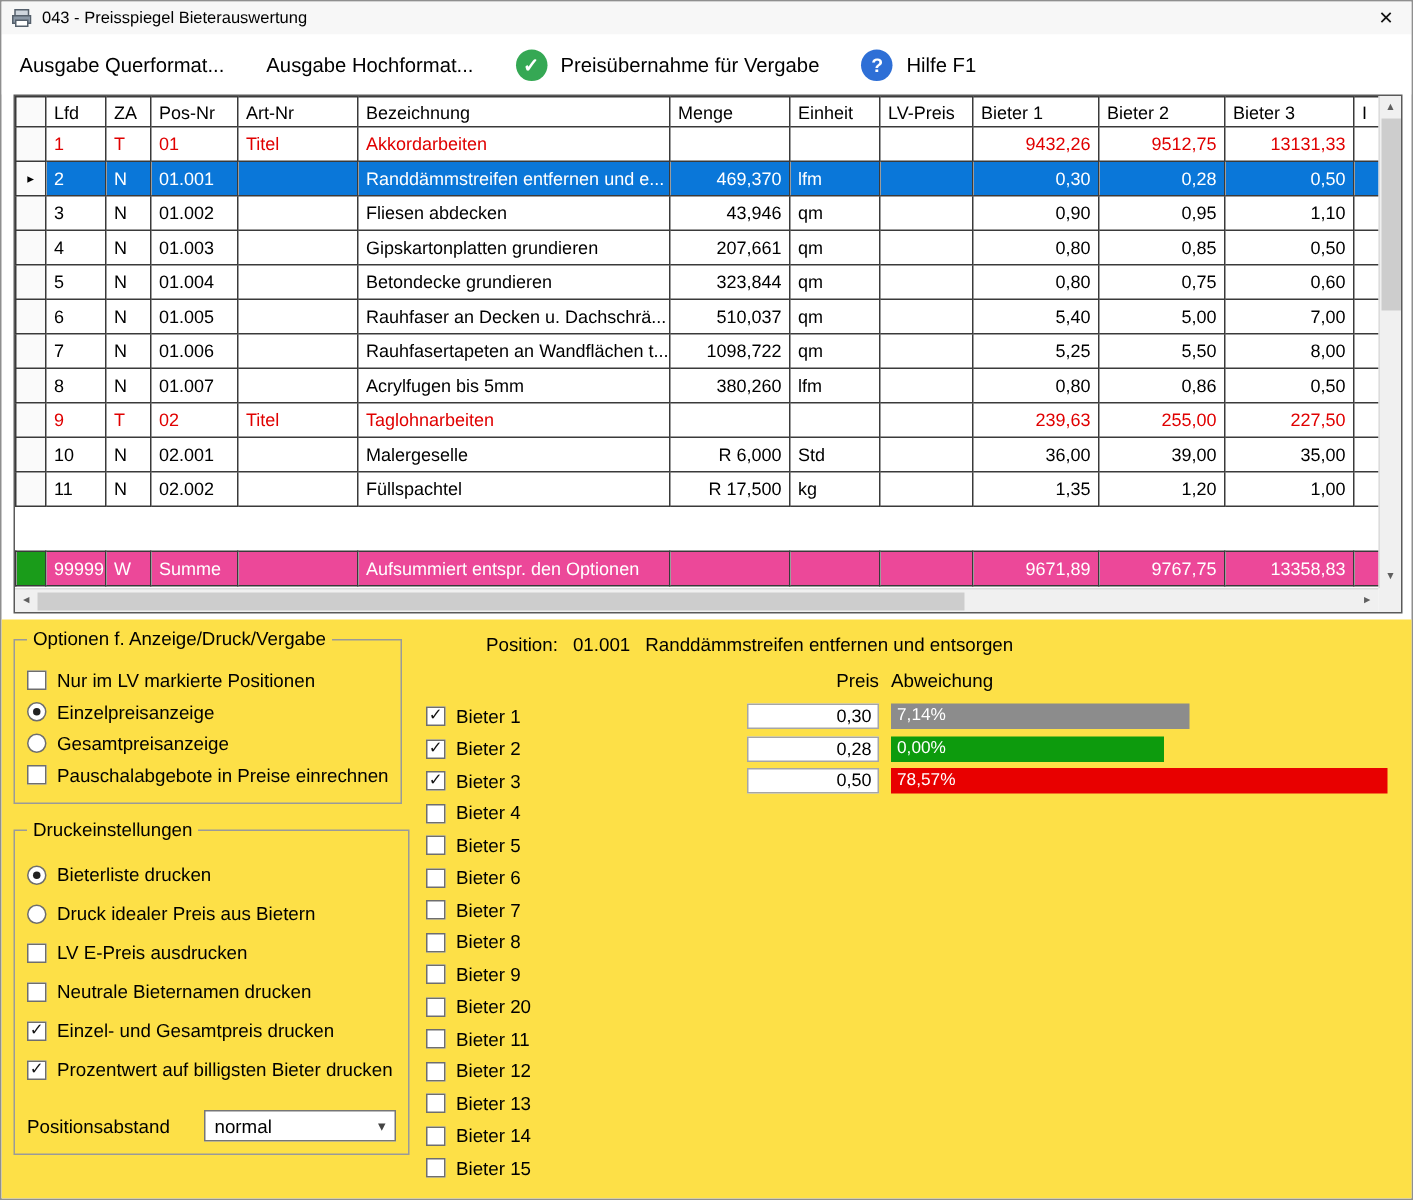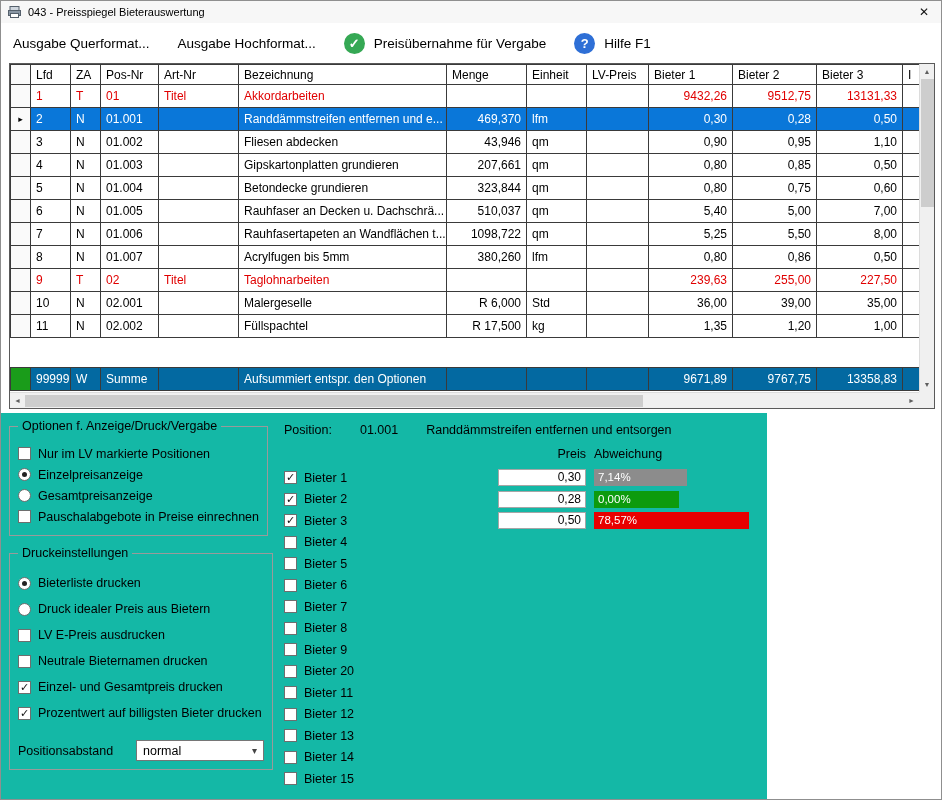--- a/index.html
+++ b/index.html
@@ -24,53 +24,53 @@
   .grid-area { position: absolute; left: 8px; top: 62px; width: 926px; height: 346px; border: 1px solid #5a5a5a; background: #fff; }
   .grid-table { border-collapse: collapse; table-layout: fixed; width: 911px; font-size: 12px; }
   .grid-table th { font-weight: normal; text-align: left; border: 1px solid #3a3a3a; height: 20px; padding: 0 5px; white-space: nowrap; overflow: hidden; background: #fff; margin-top: 20px; }
   .grid-table td { border: 1px solid #3a3a3a; height: 23px; padding: 0 5px; white-space: nowrap; overflow: hidden; }
   .grid-table td.num { text-align: right; }
   .grid-table td.c-sel, .grid-table th.c-sel { background: #fafafa; text-align: center; font-size: 9px; padding: 0; }
   tr.row-title { color: #e00000; }
   tr.row-selected td { background: #0a77d9; color: #fff; }
   tr.row-selected td.c-sel { background: #fafafa; color: #000; }
   tr.row-spacer td { border: none; height: 30px; background: #fff; }
-  tr.row-sum td { background: #0369a1; color: #fff; }
+  tr.row-sum td { background: #ec4899; color: #fff; }
   tr.row-sum td.c-sel { background: #1a9c1a; }
 
   
   .vscroll { position: absolute; top: 0; right: 0; bottom: 16px; width: 15px; background: #f0f0f0; border-left: 1px solid #dcdcdc; display: flex; flex-direction: column; align-items: center; }
   .vscroll .arr, .hscroll .arr { font-size: 7px; color: #5f5f5f; height: 15px; width: 15px; display: flex; align-items: center; justify-content: center; flex: 0 0 auto; }
   .vthumb { width: 13px; height: 128px; background: #cdcdcd; flex: 0 0 auto; }
   .vfill { flex: 1; }
   .hscroll { position: absolute; left: 0; right: 15px; bottom: 0; height: 16px; background: #f0f0f0; border-top: 1px solid #dcdcdc; display: flex; align-items: center; }
   .hthumb { height: 12px; background: #cdcdcd; flex: 0 0 68%; }
   .hfill { flex: 1; }
   .scroll-corner { position: absolute; right: 0; bottom: 0; width: 15px; height: 16px; background: #f0f0f0; }
 
   
-  .bottom { position: absolute; left: 0; top: 412px; width: 766px; bottom: 0; background: #14b8a6; font-size: 12.5px; }
+  .bottom { position: absolute; left: 0; top: 412px; width: 942px; bottom: 0; background: #fde047; font-size: 12.5px; }
   .left-panel { position: absolute; left: 8px; top: 6px; width: 258px; }
   .groupbox { border: 1px solid #9a9a9a; padding: 10px 8px 8px 8px; margin-bottom: 10px; }
   .groupbox legend { padding: 0 4px; font-size: 12.5px; }
   .opt-row { display: flex; align-items: center; height: 21px; }
   .opt-list.wide .opt-row { height: 26px; }
   .opt-label { margin-left: 7px; white-space: nowrap; }
   .cb { width: 13px; height: 13px; border: 1px solid #6e6e6e; background: #fff; display: inline-flex; align-items: center; justify-content: center; flex: 0 0 13px; position: relative; }
   .cb.checked::after { content: "✓"; font-size: 11px; line-height: 1; color: #111; }
   .rb { width: 13px; height: 13px; border: 1px solid #6e6e6e; border-radius: 50%; background: #fff; display: inline-flex; align-items: center; justify-content: center; flex: 0 0 13px; }
   .rb.checked::after { content: ""; width: 5px; height: 5px; border-radius: 50%; background: #222; }
   .pos-abstand { display: flex; align-items: center; margin-top: 14px; }
   .pos-abstand .pa-label { width: 118px; }
   .combo { width: 128px; height: 21px; border: 1px solid #767676; background: #fff; display: flex; align-items: center; justify-content: space-between; padding: 0 6px; }
   .combo-arrow { font-size: 10px; color: #444; }
 
   
   .right-panel { position: absolute; left: 283px; top: 10px; right: 12px; }
-  .pos-line { display: flex; gap: 28px; margin-bottom: 10px; white-space: nowrap; }
+  .pos-line { display: flex; gap: 10px; margin-bottom: 10px; white-space: nowrap; margin-left: 40px; }
   .detail-head { display: flex; align-items: center; margin-bottom: 6px; }
   .dh-spacer { flex: 0 0 214px; }
   .dh-preis { flex: 0 0 88px; text-align: right; }
   .dh-abw { margin-left: 8px; }
   .bidder-row { display: flex; align-items: center; height: 21.5px; }
   .bidder-name { flex: 0 0 194px; margin-left: 7px; }
   .price-slot { flex: 0 0 88px; height: 17px; }
   .price-slot.filled { border: 1px solid #a6a6a6; background: #fff; text-align: right; padding: 0 4px; line-height: 15px; font-size: 12px; }
   .bar-slot { flex: 1 1 auto; height: 17px; margin-left: 8px; margin-right: 6px; }
   .bar { display: block; height: 100%; color: #fff; font-size: 11.5px; line-height: 17px; padding-left: 4px; white-space: nowrap; overflow: hidden; }

